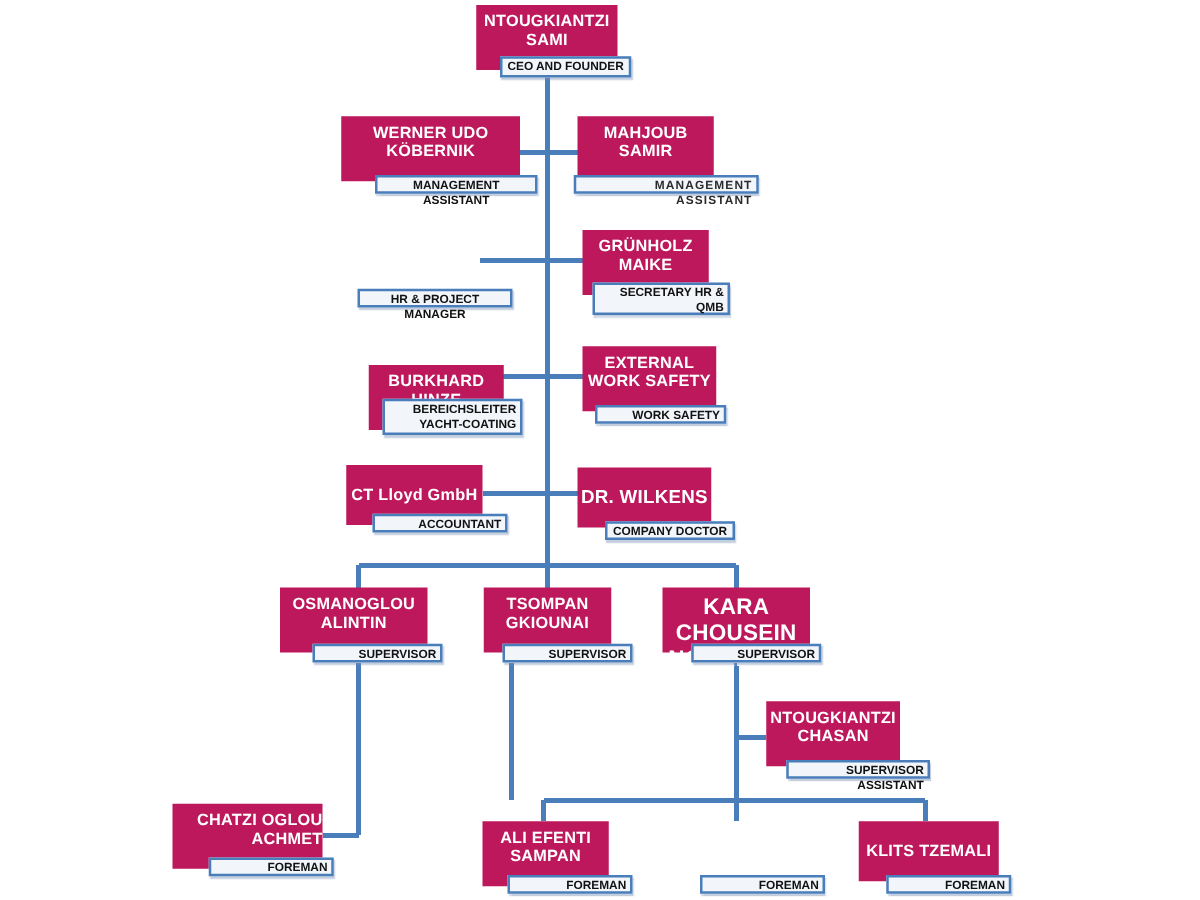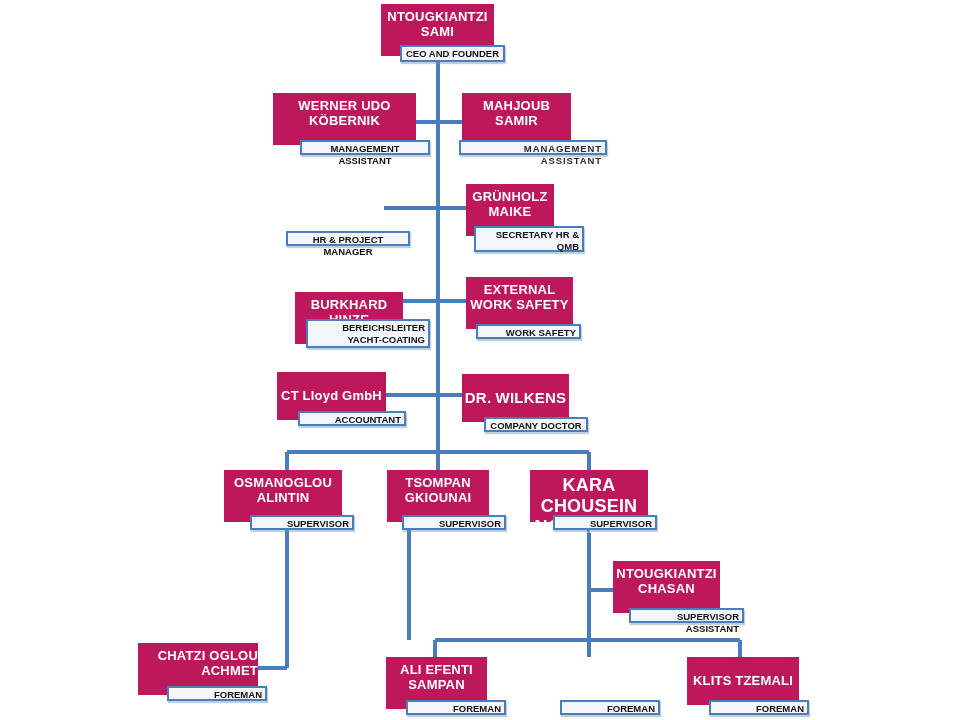--- a/index.html
+++ b/index.html
@@ -111,30 +111,30 @@
   </div>
   <div class="tag center" style="left:300px; top:140px; width:130px; height:15px;">MANAGEMENT ASSISTANT</div>
 
   <div class="node" style="left:462px; top:93px; width:109px; height:52px; font-size:13px;">
     <span class="nm">MAHJOUB SAMIR</span>
   </div>
   <div class="tag spaced" style="left:459px; top:140px; width:148px; height:15px;">MANAGEMENT  ASSISTANT</div>
 
   <div class="tag center" style="left:286px; top:231px; width:124px; height:15px;">HR &amp; PROJECT MANAGER</div>
 
-  <div class="node" style="left:466px; top:184px; width:88px; height:52px; font-size:13px;">
+  <div class="node" style="left:466px; top:184px; width:101px; height:52px; font-size:13px;">
     <span class="nm">GRÜNHOLZ MAIKE</span>
   </div>
   <div class="tag" style="left:474px; top:226px; width:110px; height:26px;">SECRETARY HR &amp;
 QMB</div>
 
   <div class="node" style="left:295px; top:277px; width:108px; height:52px; font-size:13px;margin-top:15px;">
     <span class="nm">BURKHARD HINZE</span>
   </div>
-  <div class="tag" style="left:306px; top:319px; width:124px; height:29px;">BEREICHSLEITER
+  <div class="tag" style="left:306px; top:319px; width:112px; height:29px;">BEREICHSLEITER
 YACHT-COATING</div>
 
   <div class="node" style="left:466px; top:277px; width:107px; height:52px; font-size:13px;">
     <span class="nm">EXTERNAL WORK SAFETY</span>
   </div>
   <div class="tag" style="left:476px; top:324px; width:105px; height:15px;">WORK SAFETY</div>
 
   <div class="node" style="left:277px; top:372px; width:109px; height:48px; font-size:13px; align-items:center;">
     <span class="nm" style="padding-top:0;">CT Lloyd GmbH</span>
   </div>

